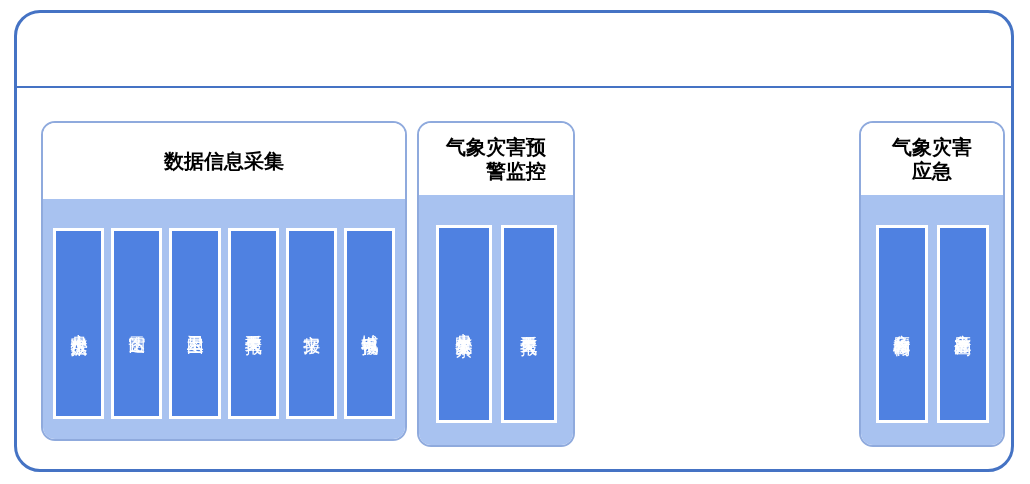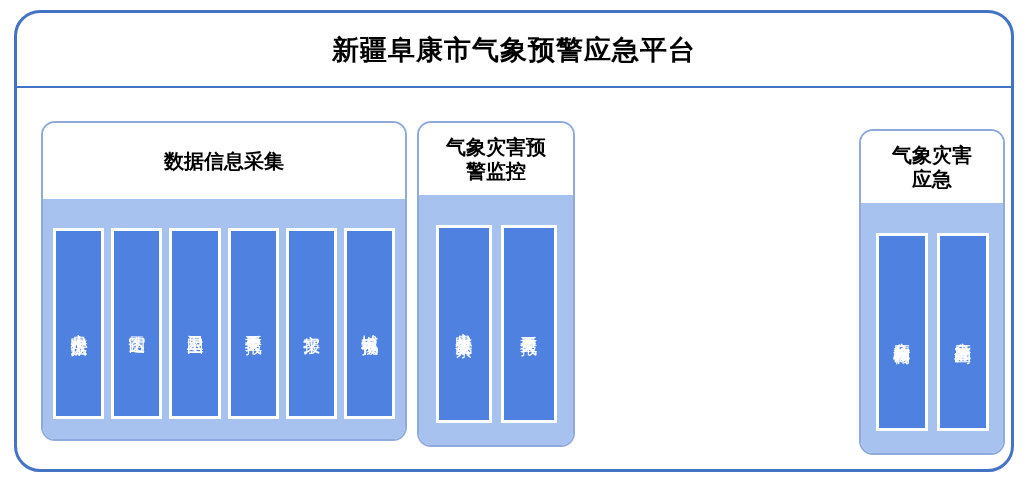--- a/index.html
+++ b/index.html
@@ -115,44 +115,43 @@
   }
 
   
   #panel-1 { left: 24px;  top: 108px; width: 366px; height: 320px; }
   #panel-1 .panel-header { height: 76px; padding: 0 10px; }
   #panel-1 .panel-body   { padding: 29px 10px 20px 10px; gap: 7px; }
   #panel-1 .leaf { width: 52px; }
 
   
   #panel-2 { left: 400px; top: 108px; width: 158px; height: 326px; }
-  #panel-2 .panel-header { height: 72px; padding: 0 6px; }
+  #panel-2 .panel-header { height: 72px; padding: 0 6px; text-align: right; }
   #panel-2 .panel-body   { padding: 30px 11px 22px 11px; gap: 9px; }
   #panel-2 .leaf { width: 56px; }
 
   
   #panel-3 { left: 568px; top: 108px; width: 260px; height: 332px; }
   #panel-3 .panel-header { height: 76px; padding: 0 8px; }
   #panel-3 .panel-body   { padding: 30px 12px 24px 12px; gap: 9px; }
   #panel-3 .leaf { width: 52px; }
 
   
-  #panel-4 { left: 842px; top: 108px; width: 146px; height: 326px; margin-top: 8px; }
+  #panel-4 { left: 842px; top: 108px; width: 146px; height: 326px; }
   #panel-4 .panel-header { height: 72px; padding: 0 6px; }
   #panel-4 .panel-body   { padding: 30px 13px 22px 13px; gap: 9px; }
   #panel-4 .leaf { width: 52px; }
 </style>
 </head>
 <body>
 
 <div id="canvas">
 
   <div class="outer-frame">
 
-    <div class="platform-title">新疆阜康市气象预警应急平台</div>
 
     <div class="title-divider"></div>
 
     <div class="panel" id="panel-1">
       <div class="panel-header">数据信息采集</div>
       <div class="panel-body">
         <div class="leaf">中小尺度数据</div>
         <div class="leaf">雷达图</div>
         <div class="leaf">卫星云图</div>
         <div class="leaf">重要天气报</div>

